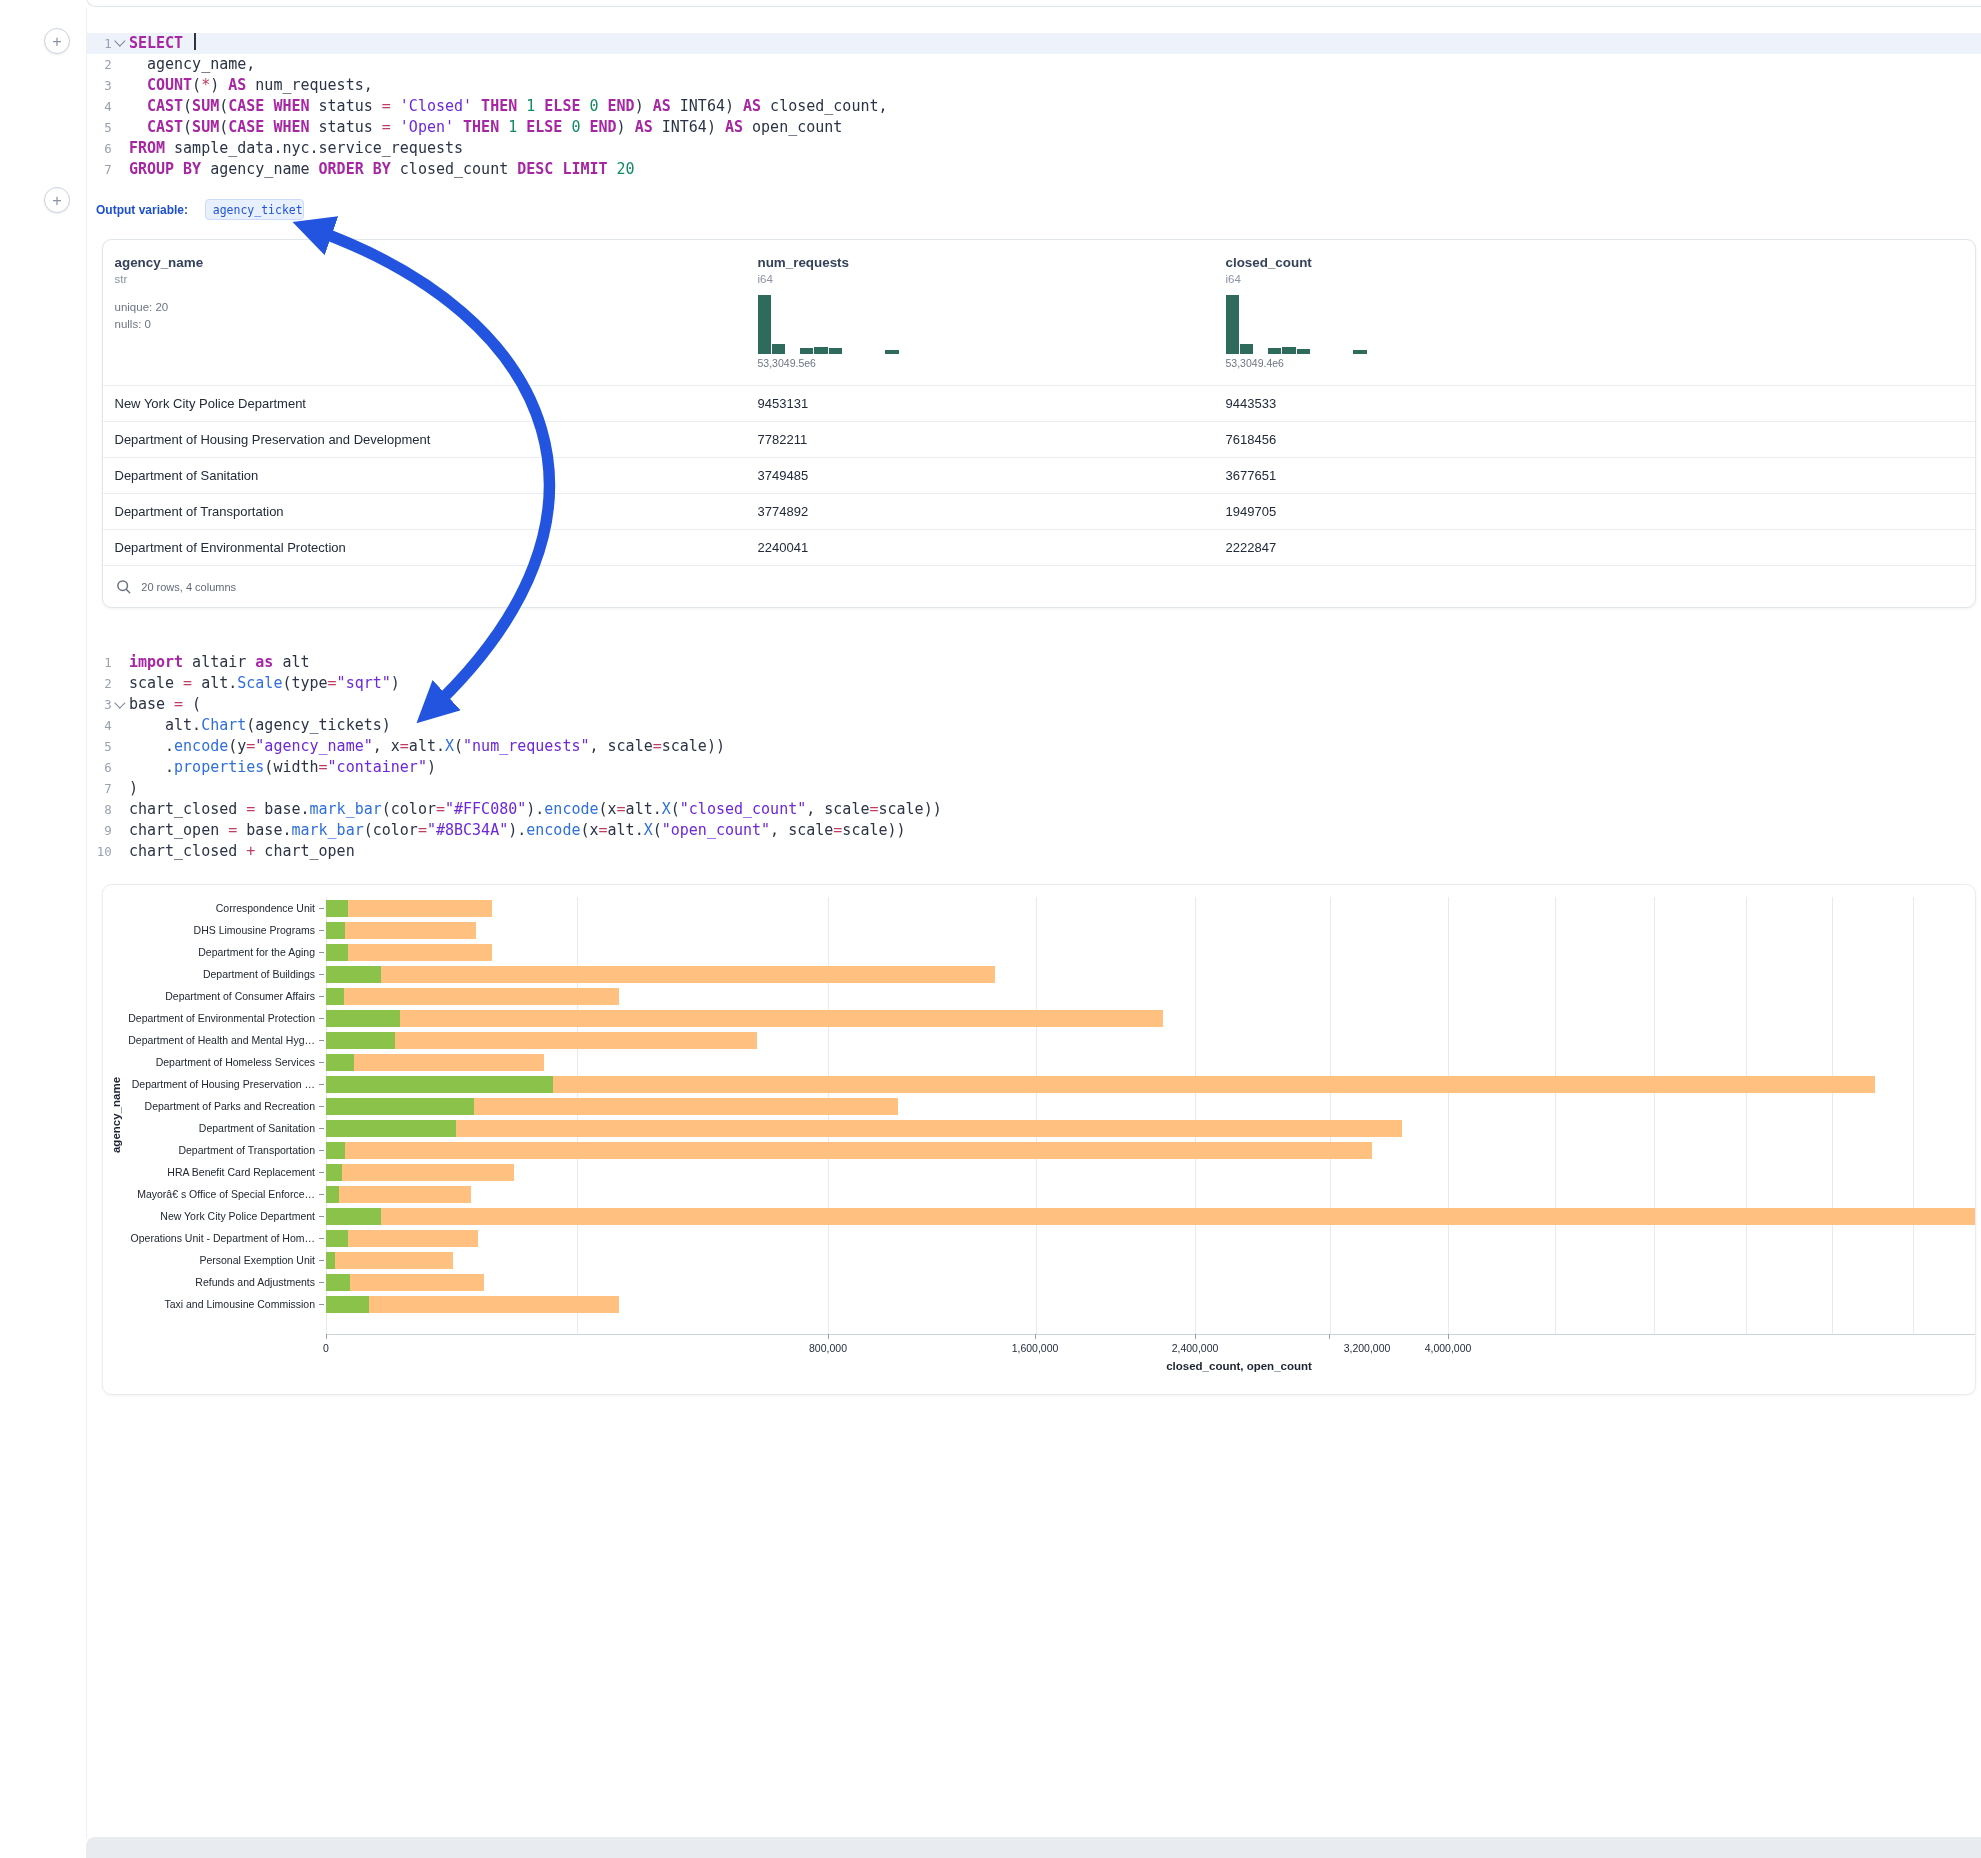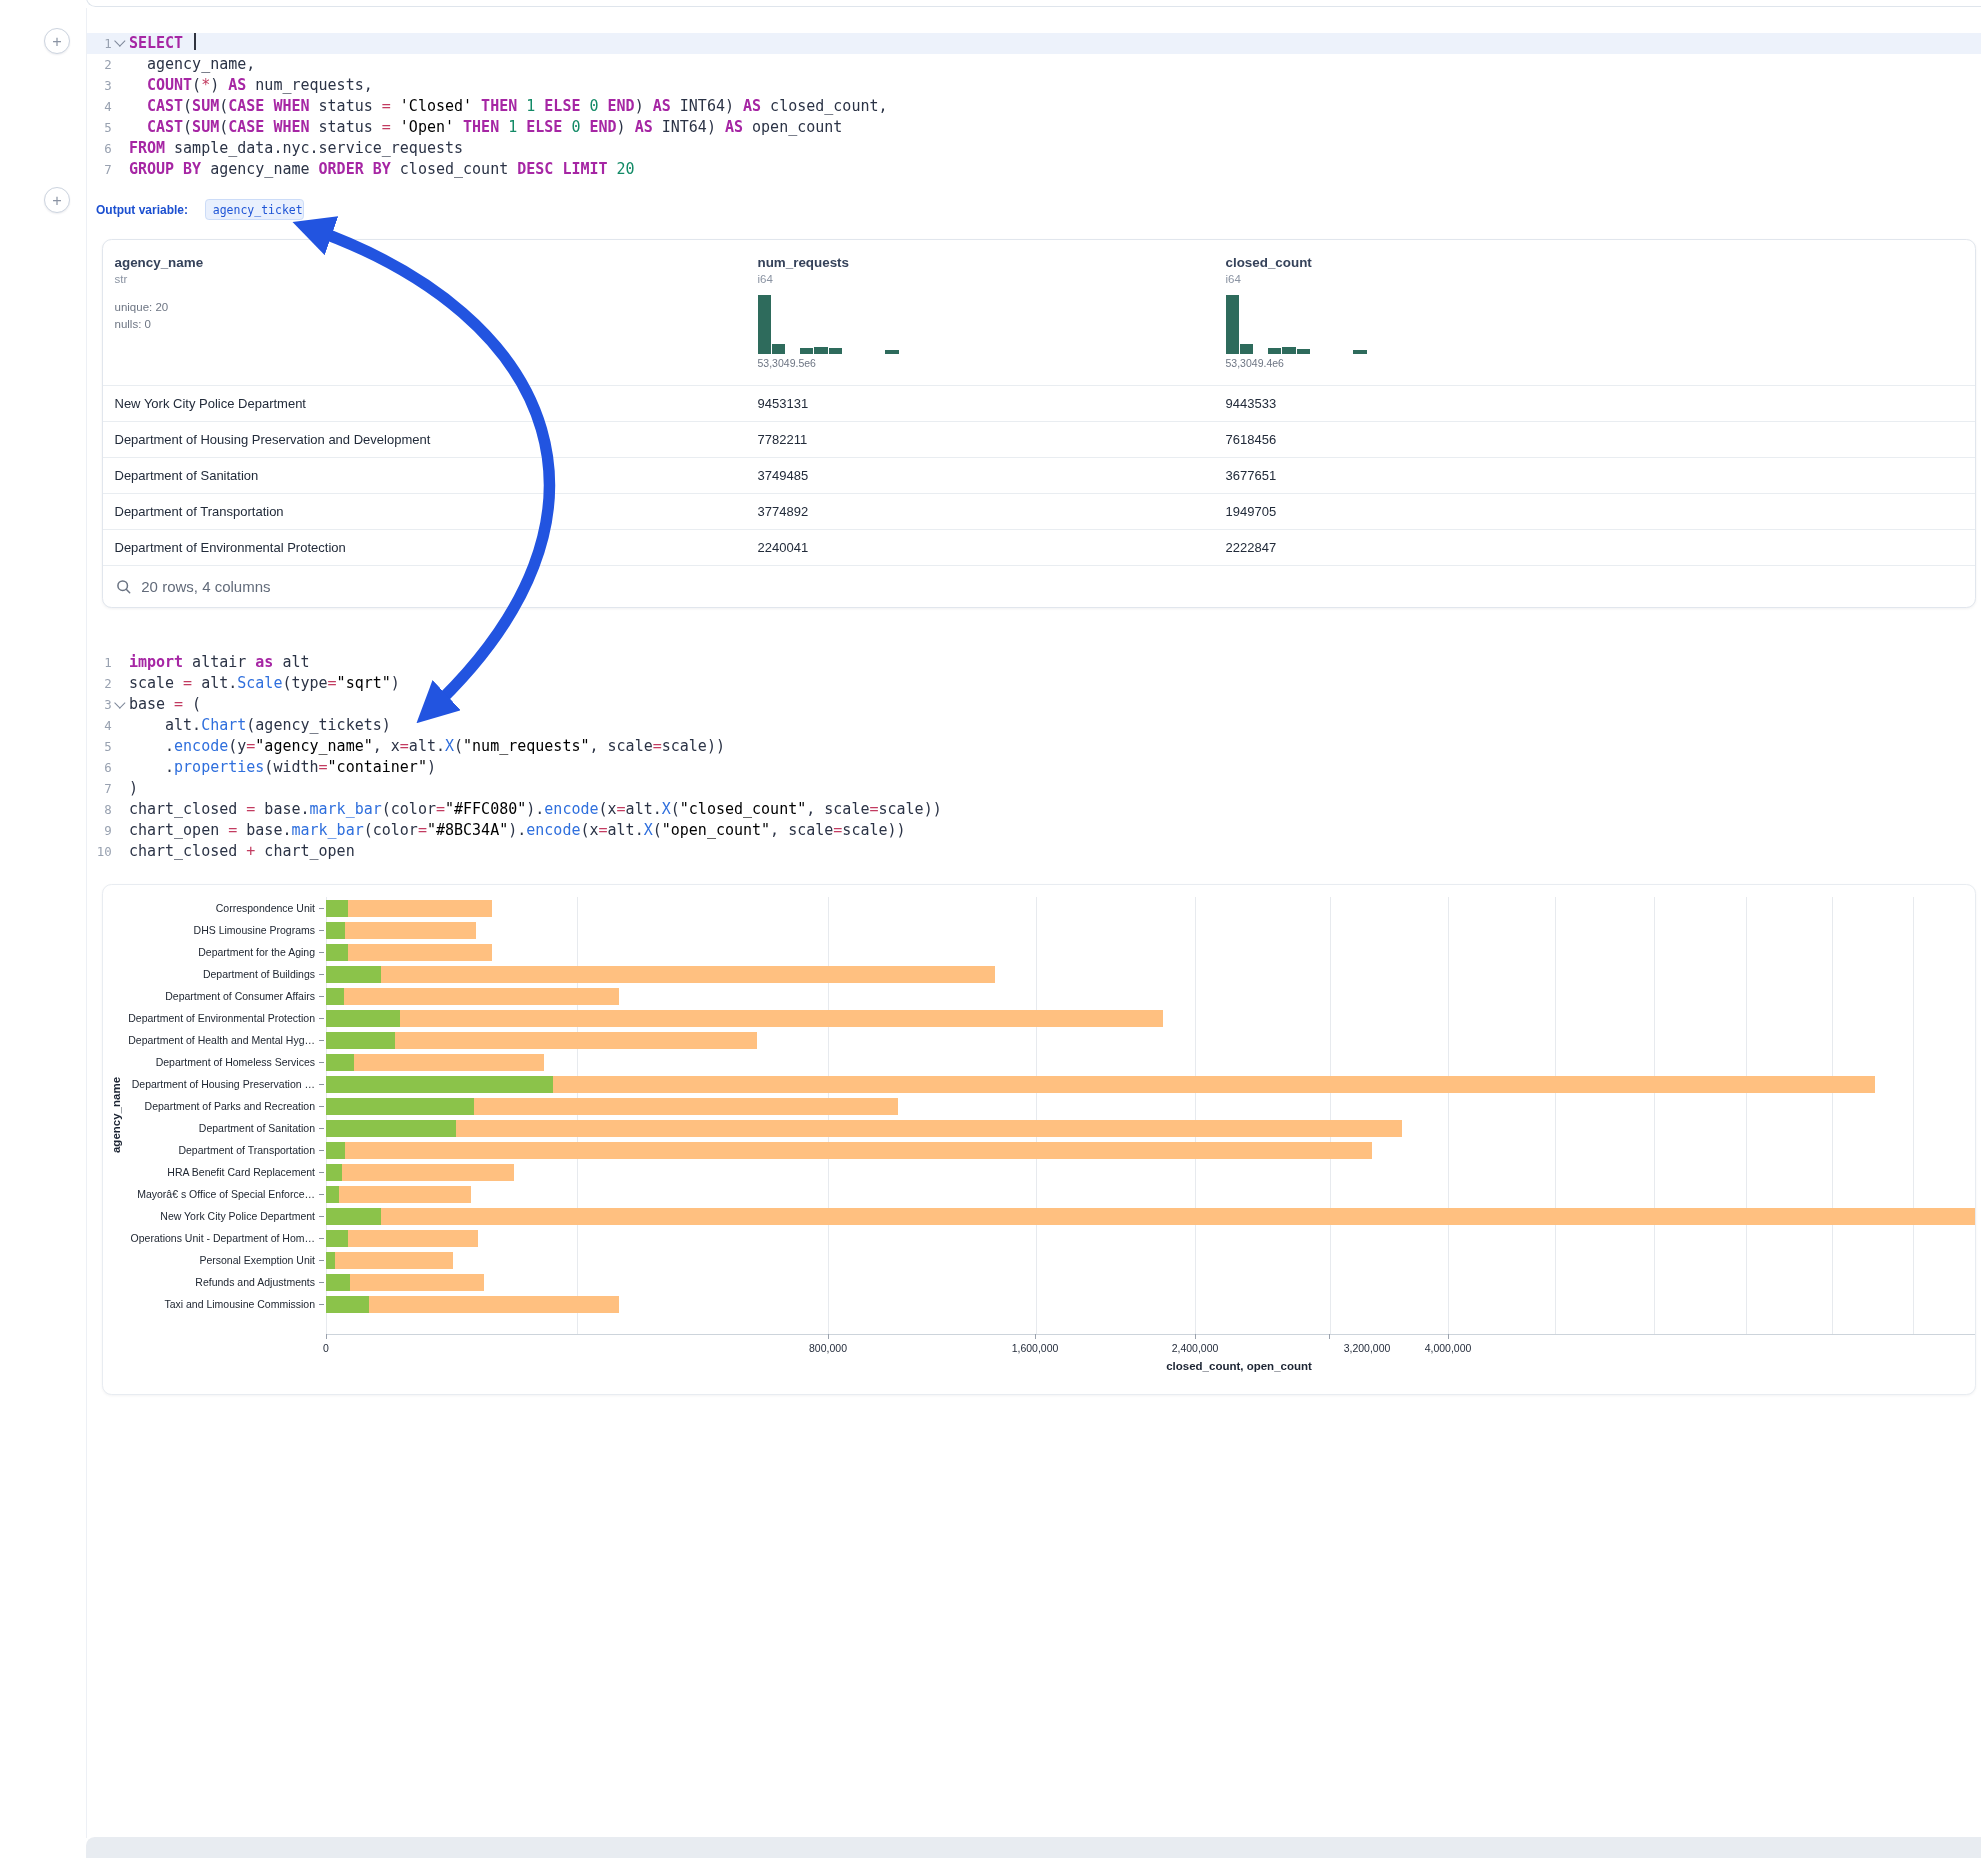--- a/index.html
+++ b/index.html
@@ -24,21 +24,21 @@
   .code-row{display:flex;height:21px;line-height:21px;white-space:pre}
   .code-row.active{background:#edf2fb}
   .gutter{width:40px;display:flex;justify-content:flex-end;align-items:center;
     padding-right:3.8px;box-sizing:border-box;flex:none}
   .lnum{color:#98a1b0;font-size:12.4px;text-align:right;min-width:17px}
   .gchev{width:6.7px;height:6.7px;border-right:1.5px solid #7d8799;border-bottom:1.5px solid #7d8799;
     transform:rotate(45deg);display:inline-block;margin-left:3.8px;margin-top:-3.8px;flex:none}
   .codeline{padding-left:1.9px}
   .tok-kw{color:#a626a4;font-weight:600}
   .tok-def{color:#2b3346}
-  .tok-str{color:#000000}
+  .tok-str{color:#6d28d9}
   .tok-num{color:#128a66}
   .tok-op{color:#c23b60}
   .tok-fn{color:#2f6fdd}
   .caret{display:inline-block;width:1.5px;height:16.3px;background:#30343f;
     vertical-align:middle;margin-left:1.9px;margin-top:-2.9px}
   #sql-cell{top:32.5px}
   #py-cell{top:652px}
 
   
   .outvar-row{position:absolute;left:96px;top:197px;height:25px;display:flex;align-items:center;gap:17px}
@@ -57,21 +57,21 @@
   .htype{font-size:11.5px;color:#8a93a2;margin-top:2.9px}
   .hmeta{margin-top:13.4px;font-size:11.5px;color:#6e7684;line-height:17px}
   .hist{width:141px;height:59px;margin-top:9.6px;display:flex;align-items:flex-end;gap:1px}
   .hbar{flex:1;background:#2e6b5c}
   .hminmax{width:141px;display:flex;
     font-size:10.5px;color:#6e7684;margin-top:2.9px}
   .trow{display:grid;grid-template-columns:643px 468px 1fr;height:35px;
     border-top:1px solid #e9edf1;align-items:center;font-size:13px;color:#222b3a;cursor:default}
   .tcell{padding-left:11.5px;white-space:nowrap;overflow:hidden}
   .tfoot{border-top:1px solid #e9edf1;height:41px;display:flex;align-items:center;
-    padding-left:13.4px;gap:9.6px;color:#626b7a;font-size:15px}
+    padding-left:13.4px;gap:9.6px;color:#626b7a;font-size:11px}
   .search-icon{cursor:pointer;flex:none;display:flex}
 
   
   .chart-card{position:absolute;left:102px;top:884px;width:1872px;height:509px;
     background:#fff;border:1px solid #e8ecf1;border-radius:9.6px;overflow:hidden;
     box-shadow:0 1px 2.9px rgba(16,24,40,.05)}
   .grid-layer{position:absolute;left:223px;top:12.4px;width:1649px;height:437px;
     border-bottom:1px solid #cdd4db}
   .gridline{position:absolute;top:0;bottom:0;width:1px;background:#e7eaee}
   .rows-layer{position:absolute;left:0;top:12.4px;right:0;height:437px}

